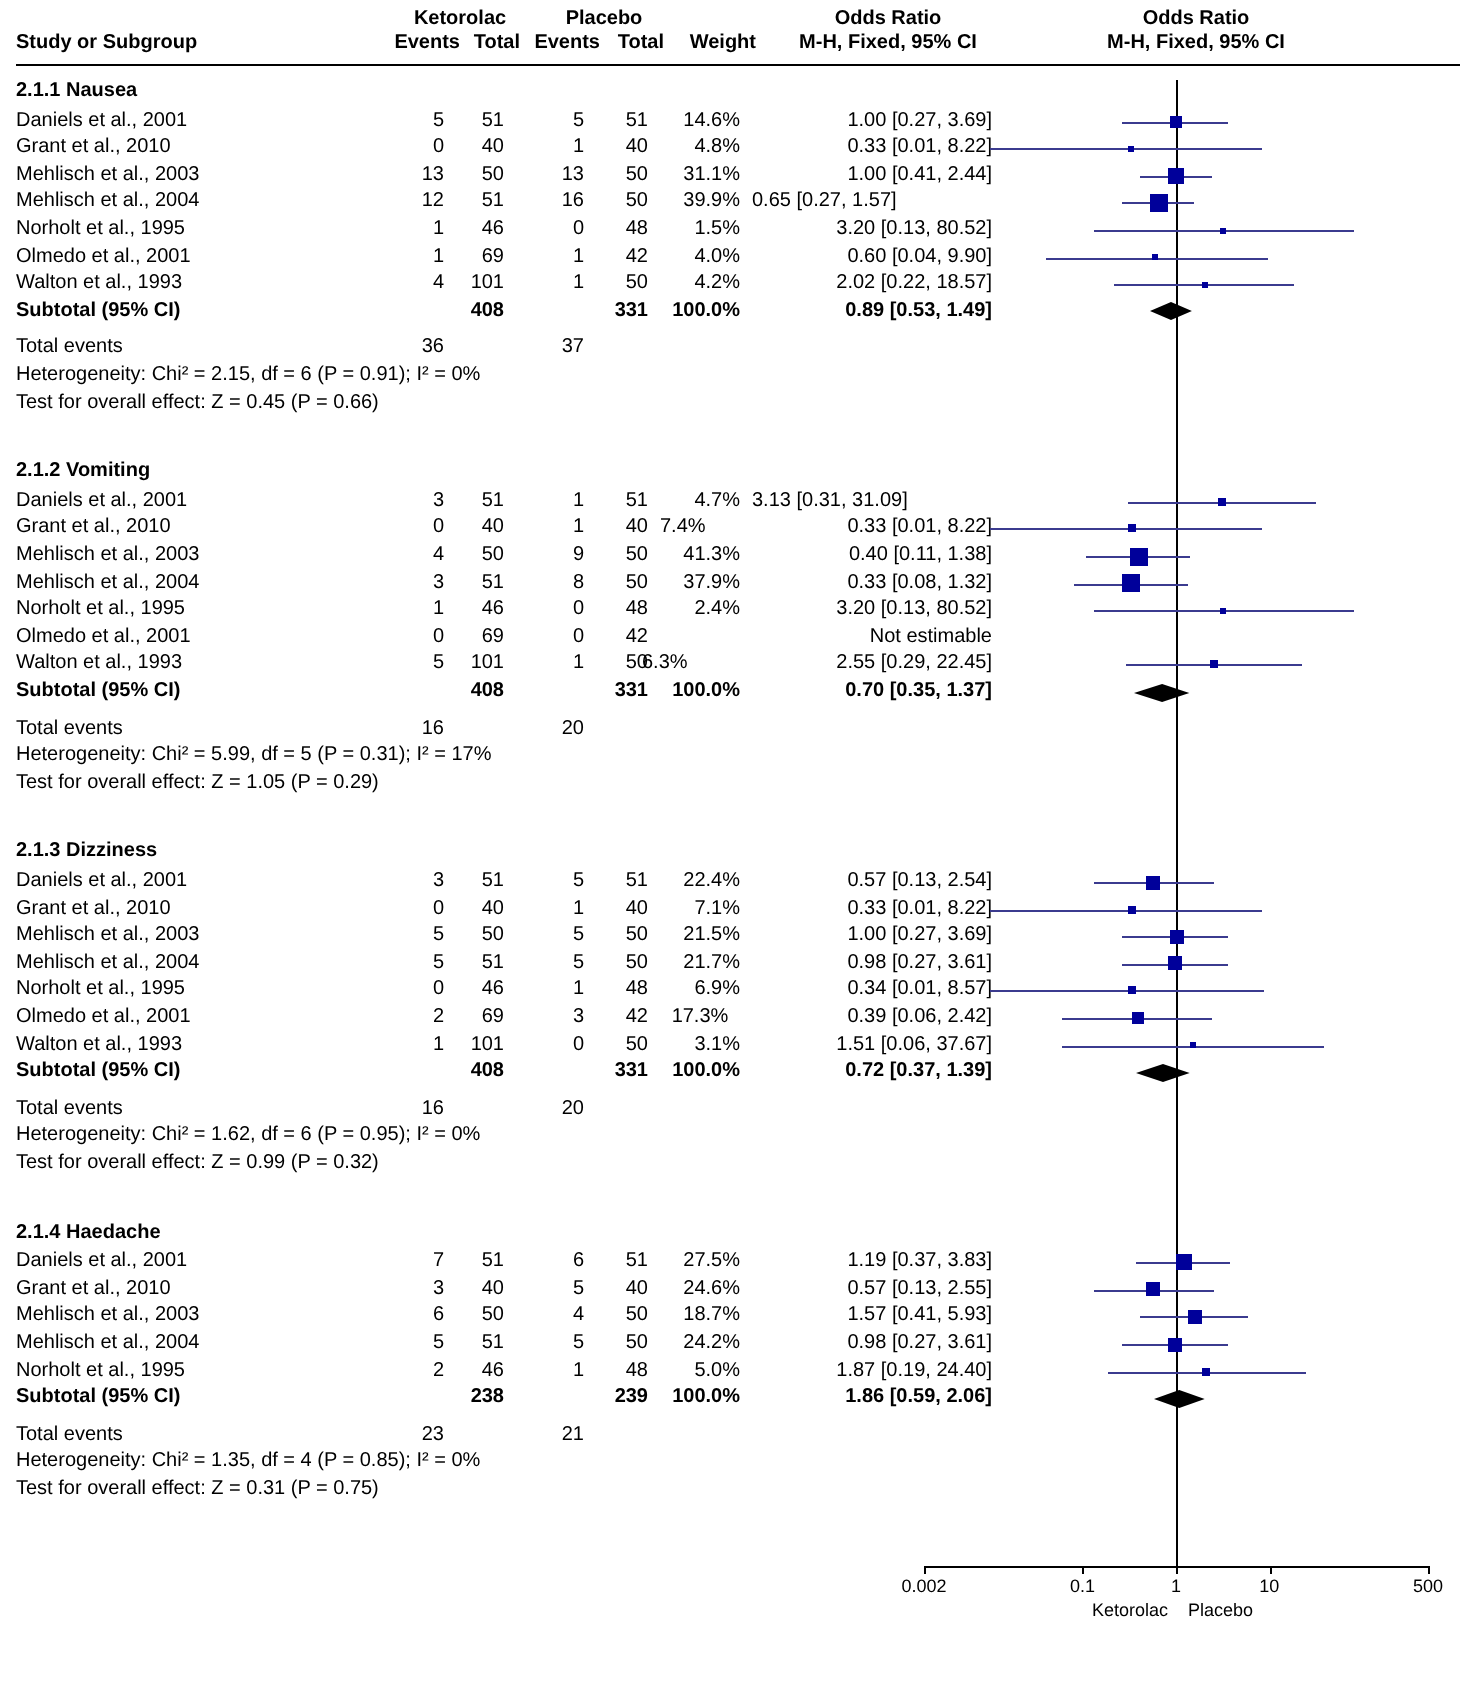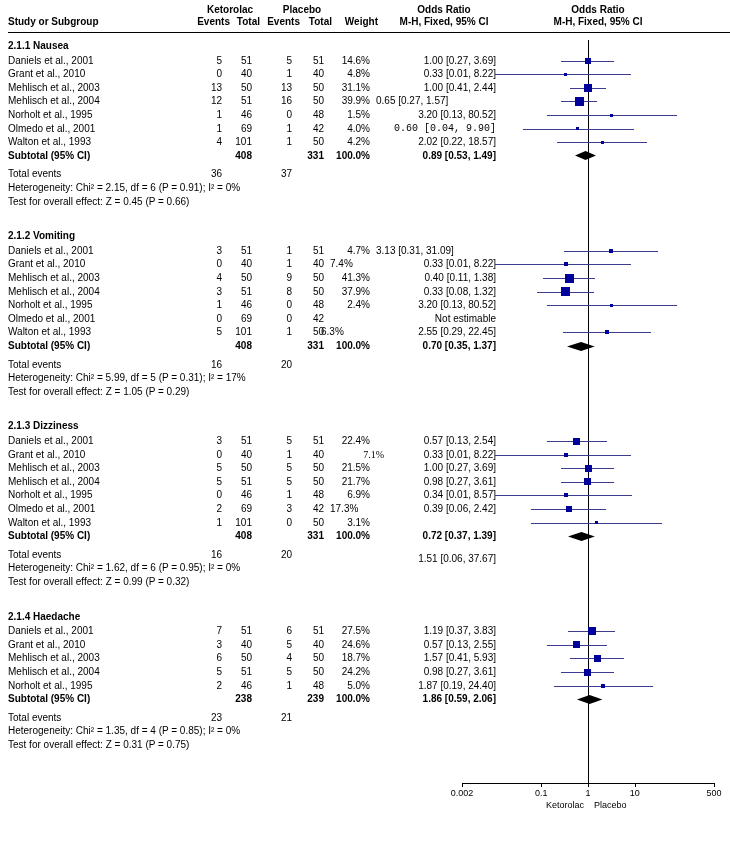--- a/index.html
+++ b/index.html
@@ -89,21 +89,21 @@
       <div class="cell" style="left:256px;width:36px;text-align:right;top:108.99999999999999px;">0</div>
       <div class="cell" style="left:294px;width:30px;text-align:right;top:108.99999999999999px;">48</div>
       <div class="cell" style="left:330px;width:40px;text-align:right;top:108.99999999999999px;">1.5%</div>
       <div class="cell" style="left:376px;width:120px;text-align:right;top:108.99999999999999px;">3.20 [0.13, 80.52]</div>
       <div class="cell c-study" style="left:8px;top:122.59999999999998px;">Olmedo et al., 2001</div>
       <div class="cell" style="left:186px;width:36px;text-align:right;top:122.59999999999998px;">1</div>
       <div class="cell" style="left:222px;width:30px;text-align:right;top:122.59999999999998px;">69</div>
       <div class="cell" style="left:256px;width:36px;text-align:right;top:122.59999999999998px;">1</div>
       <div class="cell" style="left:294px;width:30px;text-align:right;top:122.59999999999998px;">42</div>
       <div class="cell" style="left:330px;width:40px;text-align:right;top:122.59999999999998px;">4.0%</div>
-      <div class="cell" style="left:376px;width:120px;text-align:right;top:122.59999999999998px;font-family:Liberation Mono, monospace;">0.60 [0.04, 9.90]</div>
+      <div class="cell" style="left:376px;width:120px;text-align:right;top:122.59999999999998px;">0.60 [0.04, 9.90]</div>
       <div class="cell c-study" style="left:8px;top:136.2px;">Walton et al., 1993</div>
       <div class="cell" style="left:186px;width:36px;text-align:right;top:136.2px;">4</div>
       <div class="cell" style="left:222px;width:30px;text-align:right;top:136.2px;">101</div>
       <div class="cell" style="left:256px;width:36px;text-align:right;top:136.2px;">1</div>
       <div class="cell" style="left:294px;width:30px;text-align:right;top:136.2px;">50</div>
       <div class="cell" style="left:330px;width:40px;text-align:right;top:136.2px;">4.2%</div>
       <div class="cell" style="left:376px;width:120px;text-align:right;top:136.2px;">2.02 [0.22, 18.57]</div>
       <div class="cell c-study bold" style="left:8px;top:149.79999999999998px;">Subtotal (95% CI)</div>
       <div class="cell bold" style="left:222px;width:30px;text-align:right;top:149.79999999999998px;">408</div>
       <div class="cell bold" style="left:294px;width:30px;text-align:right;top:149.79999999999998px;">331</div>
@@ -180,21 +180,21 @@
       <div class="cell" style="left:222px;width:30px;text-align:right;top:435.0000000000002px;">51</div>
       <div class="cell" style="left:256px;width:36px;text-align:right;top:435.0000000000002px;">5</div>
       <div class="cell" style="left:294px;width:30px;text-align:right;top:435.0000000000002px;">51</div>
       <div class="cell" style="left:330px;width:40px;text-align:right;top:435.0000000000002px;">22.4%</div>
       <div class="cell" style="left:376px;width:120px;text-align:right;top:435.0000000000002px;">0.57 [0.13, 2.54]</div>
       <div class="cell c-study" style="left:8px;top:448.60000000000025px;">Grant et al., 2010</div>
       <div class="cell" style="left:186px;width:36px;text-align:right;top:448.60000000000025px;">0</div>
       <div class="cell" style="left:222px;width:30px;text-align:right;top:448.60000000000025px;">40</div>
       <div class="cell" style="left:256px;width:36px;text-align:right;top:448.60000000000025px;">1</div>
       <div class="cell" style="left:294px;width:30px;text-align:right;top:448.60000000000025px;">40</div>
-      <div class="cell" style="left:344px;width:40px;text-align:right;top:448.60000000000025px;font-family:Liberation Serif, serif;">7.1%</div>
+      <div class="cell" style="left:330px;width:40px;text-align:right;top:448.60000000000025px;">7.1%</div>
       <div class="cell" style="left:376px;width:120px;text-align:right;top:448.60000000000025px;">0.33 [0.01, 8.22]</div>
       <div class="cell c-study" style="left:8px;top:462.2000000000003px;">Mehlisch et al., 2003</div>
       <div class="cell" style="left:186px;width:36px;text-align:right;top:462.2000000000003px;">5</div>
       <div class="cell" style="left:222px;width:30px;text-align:right;top:462.2000000000003px;">50</div>
       <div class="cell" style="left:256px;width:36px;text-align:right;top:462.2000000000003px;">5</div>
       <div class="cell" style="left:294px;width:30px;text-align:right;top:462.2000000000003px;">50</div>
       <div class="cell" style="left:330px;width:40px;text-align:right;top:462.2000000000003px;">21.5%</div>
       <div class="cell" style="left:376px;width:120px;text-align:right;top:462.2000000000003px;">1.00 [0.27, 3.69]</div>
       <div class="cell c-study" style="left:8px;top:475.8000000000003px;">Mehlisch et al., 2004</div>
       <div class="cell" style="left:186px;width:36px;text-align:right;top:475.8000000000003px;">5</div>
@@ -208,29 +208,29 @@
       <div class="cell" style="left:222px;width:30px;text-align:right;top:489.4000000000003px;">46</div>
       <div class="cell" style="left:256px;width:36px;text-align:right;top:489.4000000000003px;">1</div>
       <div class="cell" style="left:294px;width:30px;text-align:right;top:489.4000000000003px;">48</div>
       <div class="cell" style="left:330px;width:40px;text-align:right;top:489.4000000000003px;">6.9%</div>
       <div class="cell" style="left:376px;width:120px;text-align:right;top:489.4000000000003px;">0.34 [0.01, 8.57]</div>
       <div class="cell c-study" style="left:8px;top:503.00000000000034px;">Olmedo et al., 2001</div>
       <div class="cell" style="left:186px;width:36px;text-align:right;top:503.00000000000034px;">2</div>
       <div class="cell" style="left:222px;width:30px;text-align:right;top:503.00000000000034px;">69</div>
       <div class="cell" style="left:256px;width:36px;text-align:right;top:503.00000000000034px;">3</div>
       <div class="cell" style="left:294px;width:30px;text-align:right;top:503.00000000000034px;">42</div>
-      <div class="cell" style="left:330px;width:40px;text-align:left;top:503.00000000000034px;">17.3%</div>
+      <div class="cell" style="left:330px;width:40px;text-align:center;top:503.00000000000034px;">17.3%</div>
       <div class="cell" style="left:376px;width:120px;text-align:right;top:503.00000000000034px;">0.39 [0.06, 2.42]</div>
       <div class="cell c-study" style="left:8px;top:516.6000000000004px;">Walton et al., 1993</div>
       <div class="cell" style="left:186px;width:36px;text-align:right;top:516.6000000000004px;">1</div>
       <div class="cell" style="left:222px;width:30px;text-align:right;top:516.6000000000004px;">101</div>
       <div class="cell" style="left:256px;width:36px;text-align:right;top:516.6000000000004px;">0</div>
       <div class="cell" style="left:294px;width:30px;text-align:right;top:516.6000000000004px;">50</div>
       <div class="cell" style="left:330px;width:40px;text-align:right;top:516.6000000000004px;">3.1%</div>
-      <div class="cell" style="left:376px;width:120px;text-align:right;top:516.6000000000004px;margin-top:36px;">1.51 [0.06, 37.67]</div>
+      <div class="cell" style="left:376px;width:120px;text-align:right;top:516.6000000000004px;">1.51 [0.06, 37.67]</div>
       <div class="cell c-study bold" style="left:8px;top:530.2000000000004px;">Subtotal (95% CI)</div>
       <div class="cell bold" style="left:222px;width:30px;text-align:right;top:530.2000000000004px;">408</div>
       <div class="cell bold" style="left:294px;width:30px;text-align:right;top:530.2000000000004px;">331</div>
       <div class="cell bold" style="left:330px;width:40px;text-align:right;top:530.2000000000004px;">100.0%</div>
       <div class="cell bold" style="left:376px;width:120px;text-align:right;top:530.2000000000004px;">0.72 [0.37, 1.39]</div>
       <div class="cell" style="left:8px;top:548.8000000000004px;">Total events</div>
       <div class="cell" style="left:186px;width:36px;text-align:right;top:548.8000000000004px;">16</div>
       <div class="cell" style="left:256px;width:36px;text-align:right;top:548.8000000000004px;">20</div>
       <div class="cell" style="left:8px;top:562.4000000000004px;">Heterogeneity: Chi² = 1.62, df = 6 (P = 0.95); I² = 0%</div>
       <div class="cell" style="left:8px;top:576.0000000000005px;">Test for overall effect: Z = 0.99 (P = 0.32)</div>

